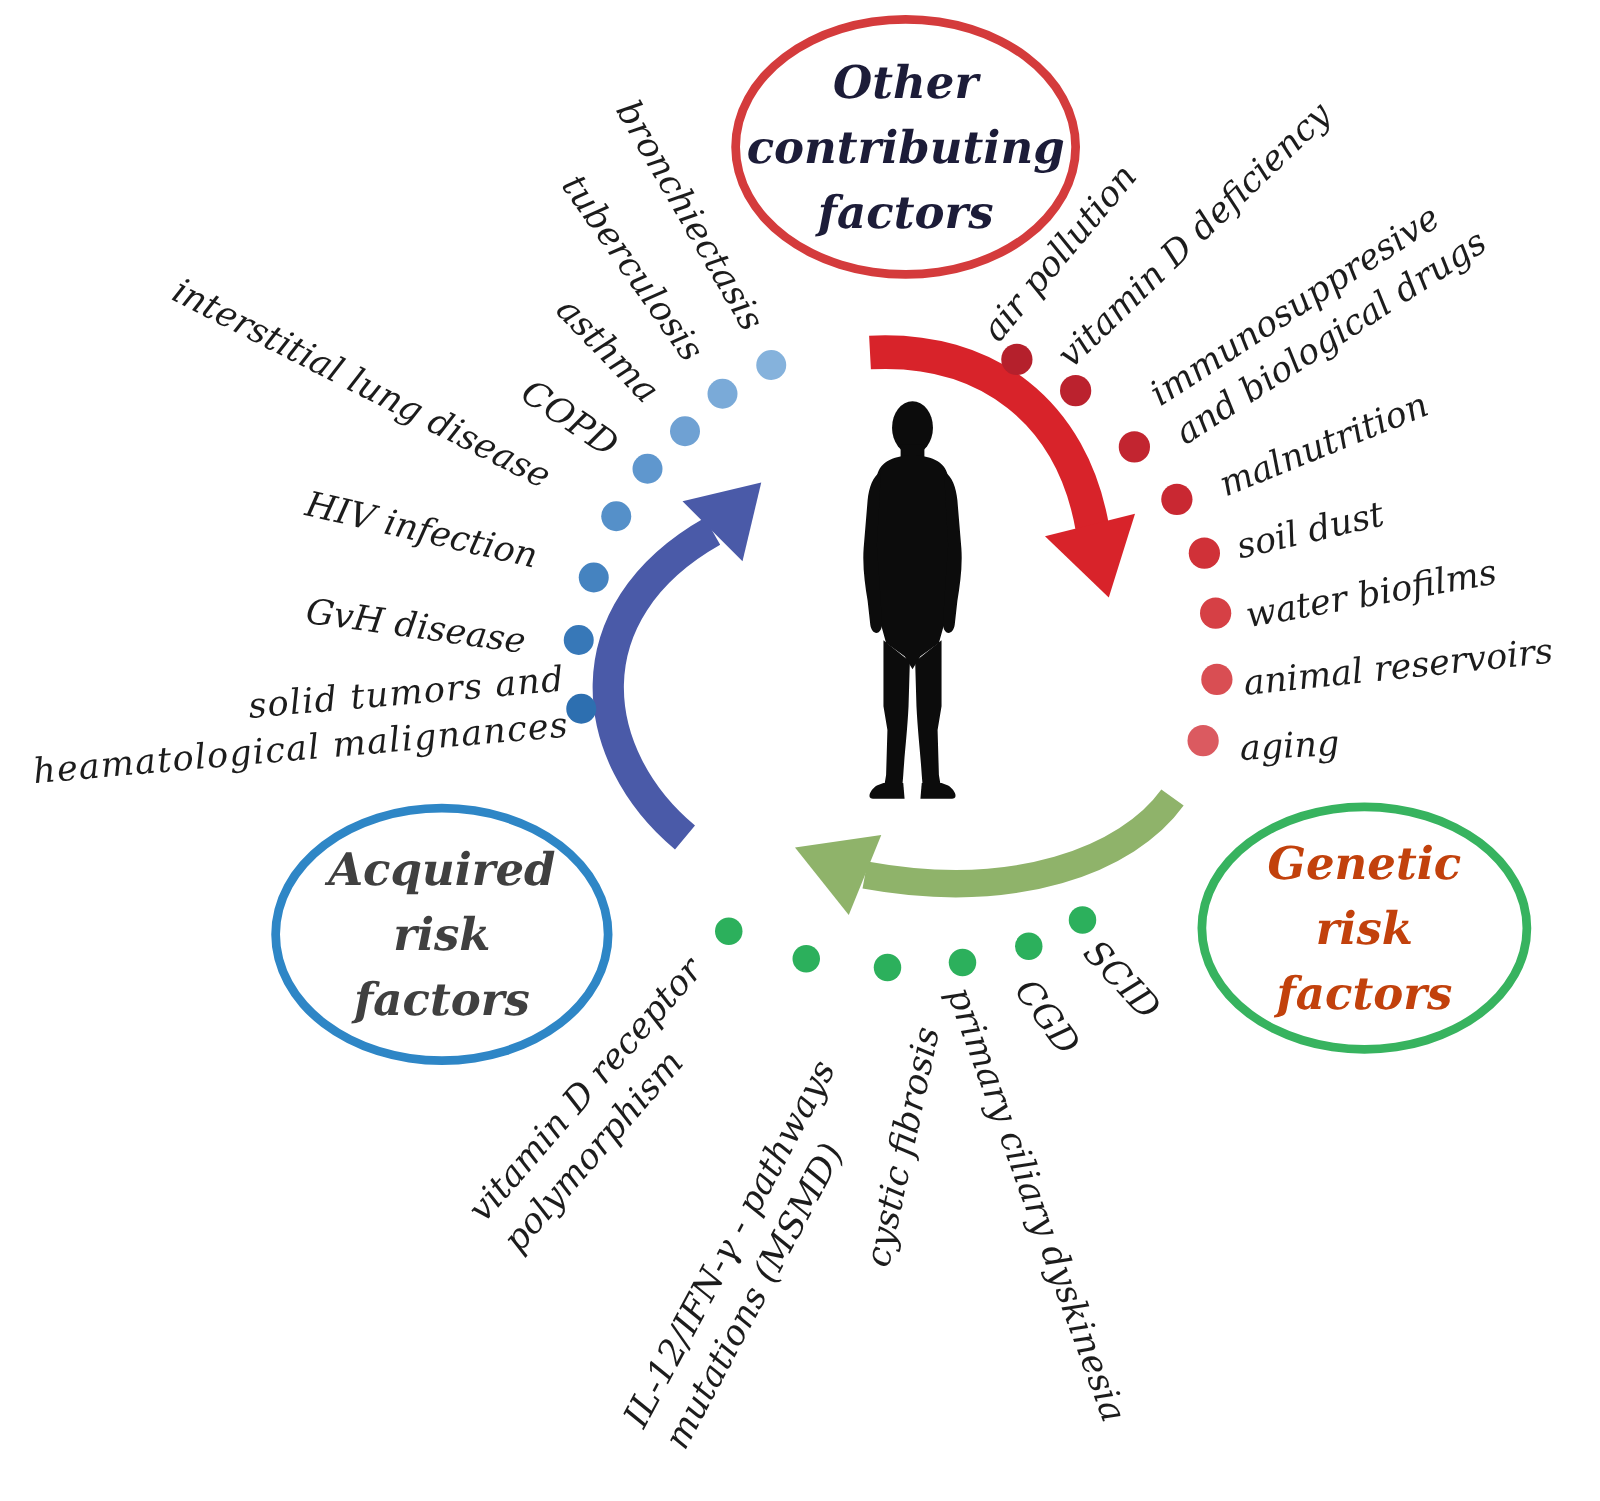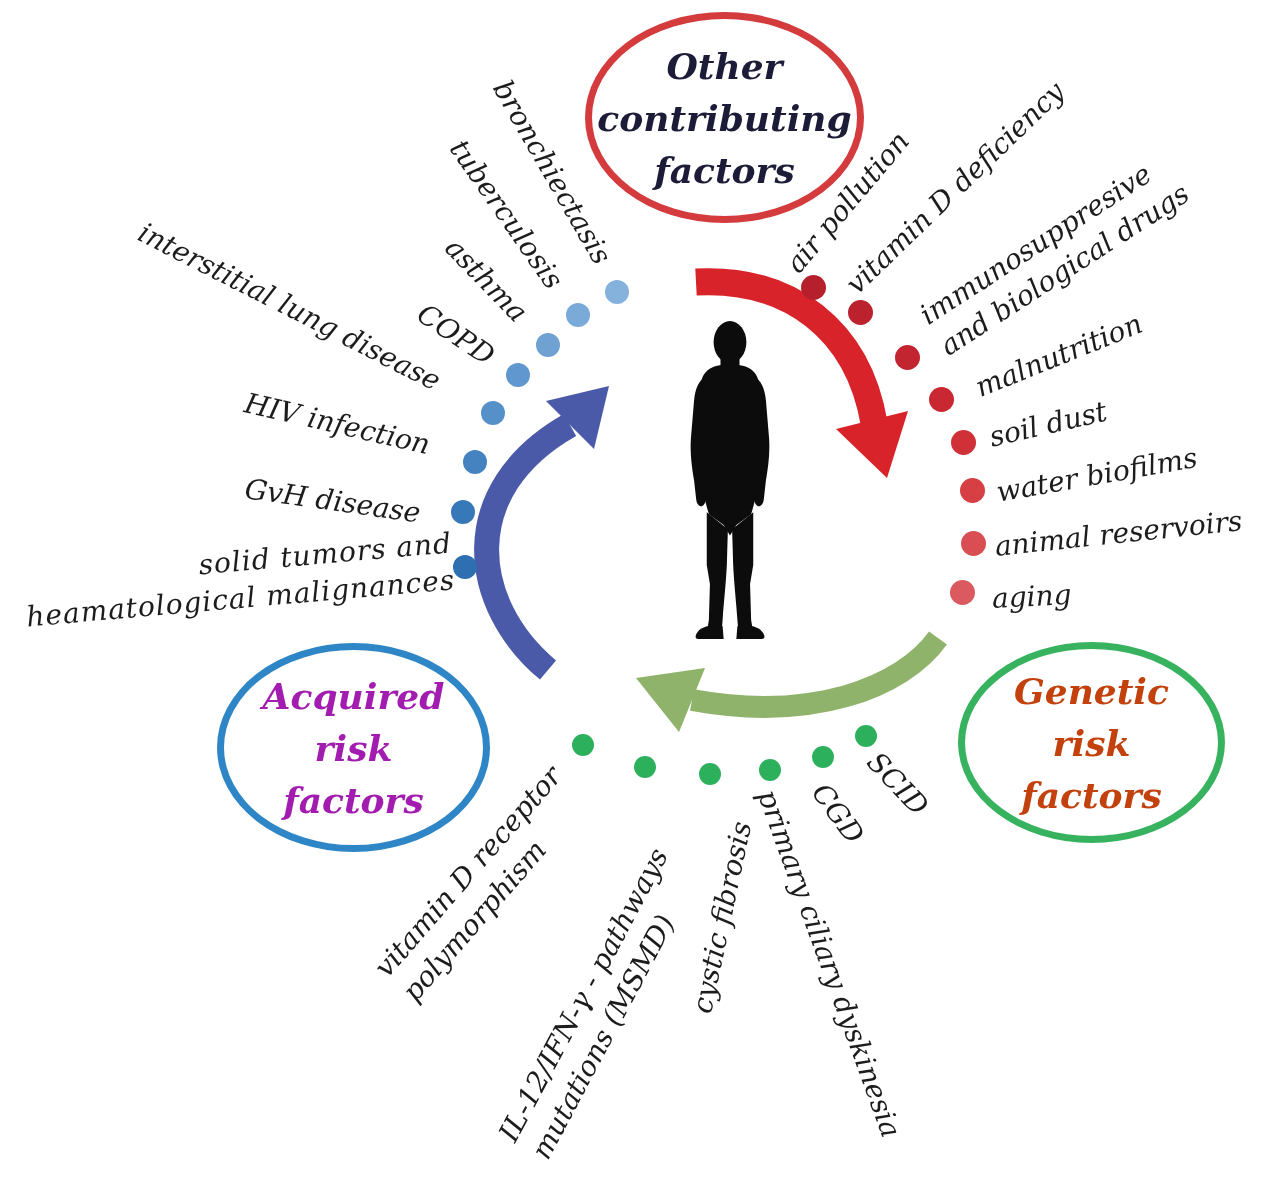--- a/index.html
+++ b/index.html
@@ -47,21 +47,21 @@
       <path d="M38,290 L53,290 L54,302 L30,302 C25,302 28,295 33,292 Z"></path>
       <path d="M82,290 L67,290 L66,302 L90,302 C95,302 92,295 87,292 Z"></path>
     </g>
   </svg>
 
   <div class="badge" style="left: 585px; top: 12px; width: 279px; height: 211px; border-color: rgb(212, 59, 60); color: rgb(28, 28, 56);">
     <span>Other
 contributing
 factors</span>
   </div>
-  <div class="badge" style="left: 217px; top: 643px; width: 273px; height: 209px; border-color: rgb(46, 134, 198); color: #a21caf;">
+  <div class="badge" style="left: 217px; top: 643px; width: 273px; height: 209px; border-color: rgb(46, 134, 198); color: #404040;">
     <span>Acquired
 risk
 factors</span>
   </div>
   <div class="badge" style="left: 958px; top: 642px; width: 267px; height: 201px; border-color: rgb(55, 179, 95); color: #c2410c;">
     <span>Genetic
 risk
 factors</span>
   </div>
 

